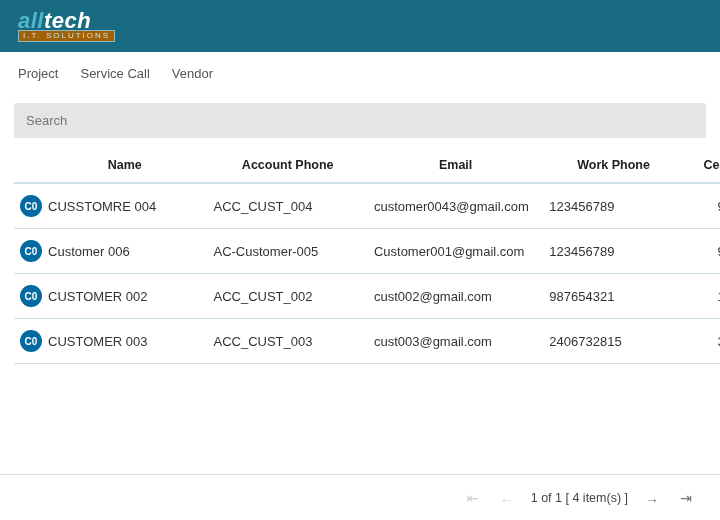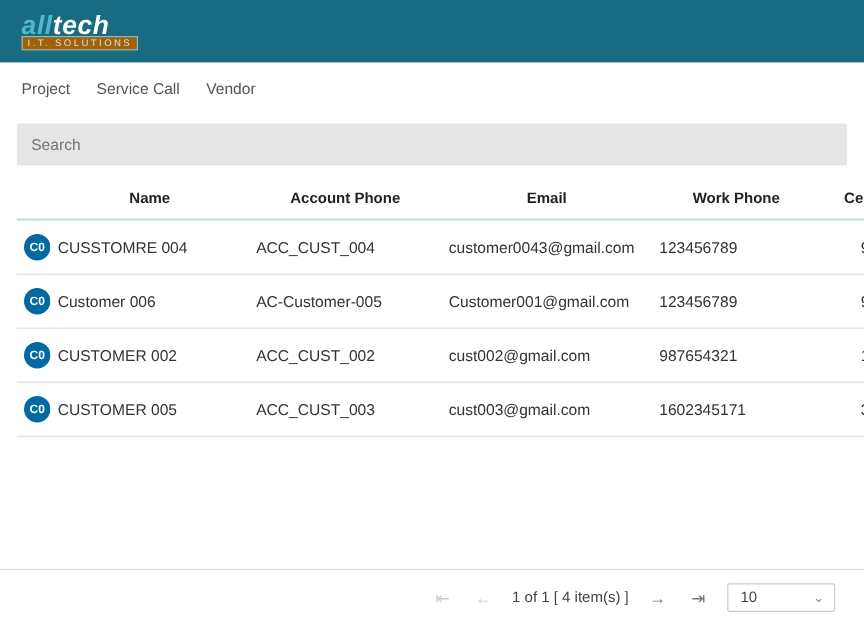--- a/index.html
+++ b/index.html
@@ -216,41 +216,37 @@
       <tr>
         <td><span class="avatar">C0</span></td>
         <td>CUSTOMER 002</td>
         <td>ACC_CUST_002</td>
         <td>cust002@gmail.com</td>
         <td>987654321</td>
         <td class="cell-cphone">1234567</td>
       </tr>
       <tr>
         <td><span class="avatar">C0</span></td>
-        <td>CUSTOMER 005</td>
+        <td>CUSTOMER 003</td>
         <td>ACC_CUST_003</td>
         <td>cust003@gmail.com</td>
-        <td>1602345171</td>
+        <td>2406732815</td>
         <td class="cell-cphone">3242234</td>
       </tr>
     </tbody>
   </table>
 </div>
 
 <div class="pager">
   <span class="navbtn disabled">
     <span>⇤</span>
   </span>
   <span class="navbtn disabled">
     <span>←</span>
   </span>
   <span>1 of 1 [ 4 item(s) ]</span>
   <span class="navbtn">
     <span>→</span>
   </span>
   <span class="navbtn">
     <span>⇥</span>
   </span>
-  <span class="pgsize">
-    <span>10</span>
-    <span class="chev">⌄</span>
-  </span>
 </div>
 
 </body></html>

